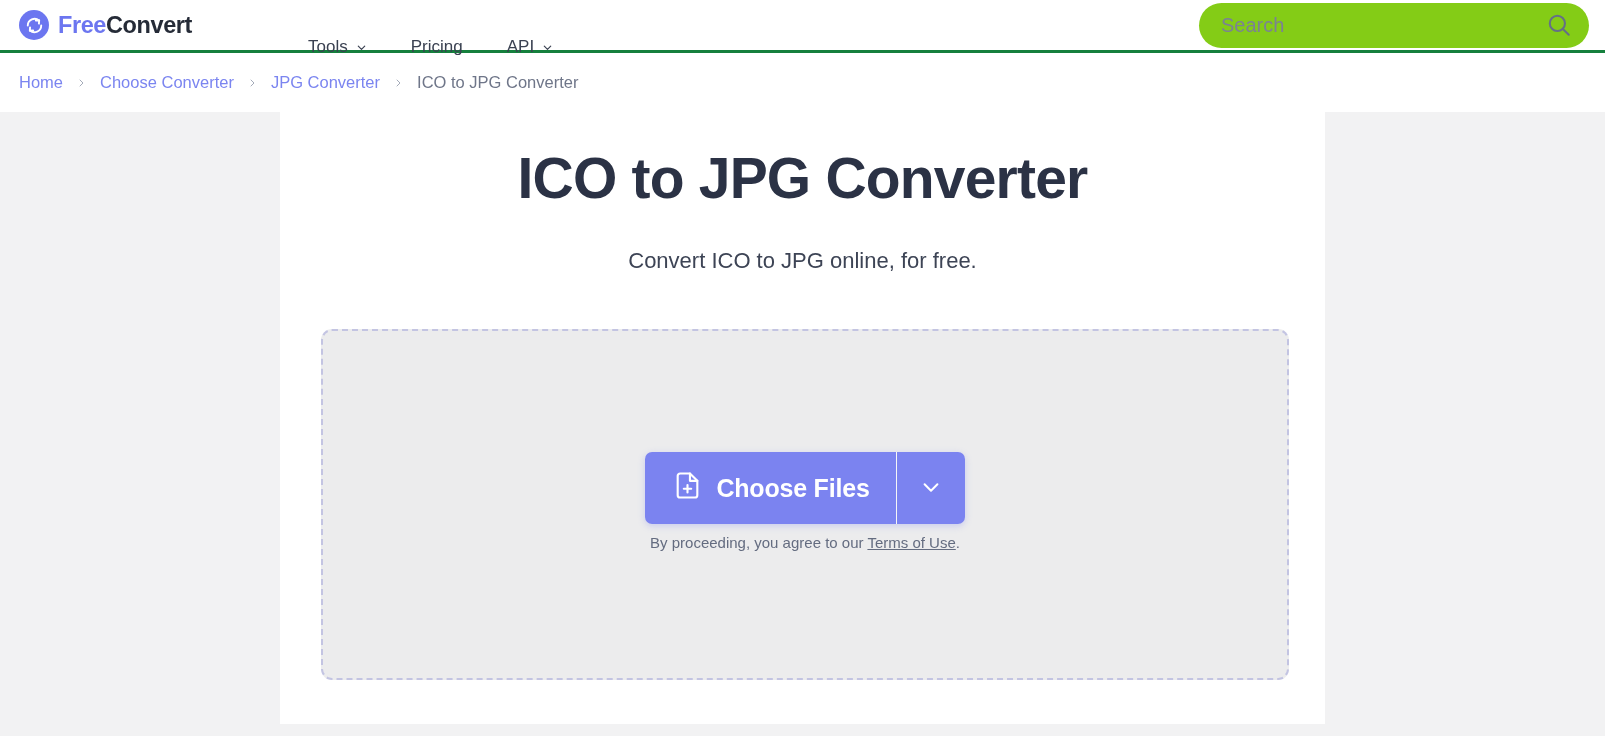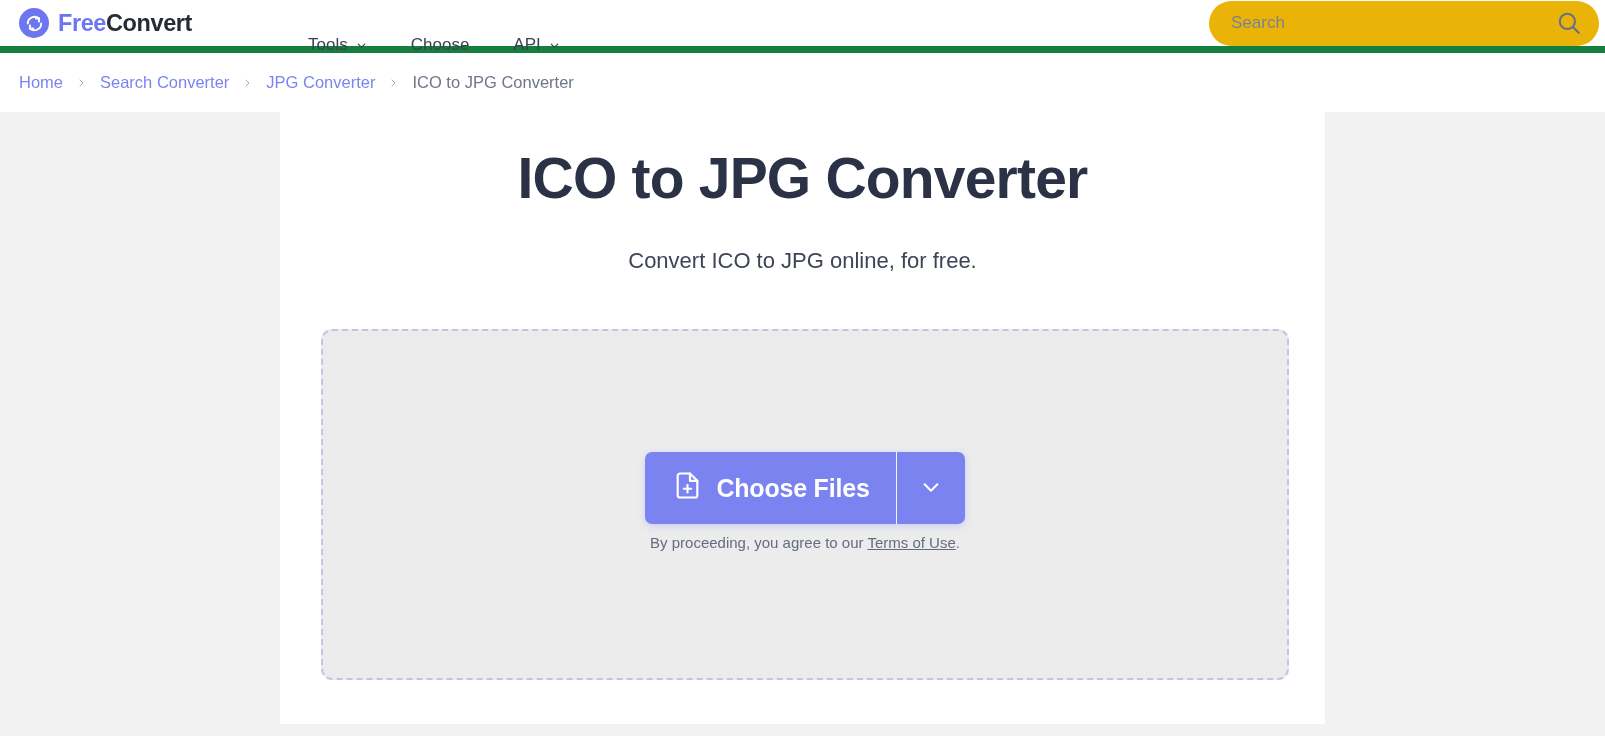--- a/index.html
+++ b/index.html
@@ -14,24 +14,24 @@
     background: #f2f2f3;
     font-family: "Liberation Sans", "DejaVu Sans", sans-serif;
     -webkit-font-smoothing: antialiased;
   }
 
   
   .header {
     position: relative;
     height: 53px;
     background: #ffffff;
-    border-bottom: 7px solid #15803d;
-    display: flex;
-    align-items: center;
-    padding: 0 6px 0 19px;
+    border-bottom: 3px solid #15803d;
+    display: flex;
+    align-items: center;
+    padding: 0 16px 0 19px;
   }
   .brand {
     display: flex;
     align-items: center;
     gap: 9px;
     cursor: pointer;
     flex: 0 0 auto;
   }
   .brand-mark {
     width: 30px;
@@ -84,23 +84,23 @@
     width: 390px;
     height: 45px;
     flex: 0 0 auto;
   }
   .search-box {
     width: 100%;
     height: 100%;
     border: none;
     outline: none;
     border-radius: 24px;
-    background: #eab308;
+    background: #84cc16;
     padding: 0 54px 0 22px;
-    font-size: 17px;
+    font-size: 20px;
     color: #3a4151;
     font-family: "Liberation Sans", "DejaVu Sans", sans-serif;
   }
   .search-box::placeholder { color: #7b8294; opacity: 1; }
   .search-icon-btn {
     position: absolute;
     right: 16px;
     top: 50%;
     transform: translateY(-50%);
     width: 28px;
@@ -305,21 +305,21 @@
   <nav class="nav">
     <div class="nav-item">
       <span>Tools</span>
       <span class="chev">
         <svg width="11" height="11" viewBox="0 0 24 24" fill="none" stroke="#3a4151" stroke-width="2.6" stroke-linecap="round" stroke-linejoin="round">
           <polyline points="5 9 12 16 19 9"></polyline>
         </svg>
       </span>
     </div>
     <div class="nav-item">
-      <span>Choose</span>
+      <span>Pricing</span>
     </div>
     <div class="nav-item">
       <span>API</span>
       <span class="chev">
         <svg width="11" height="11" viewBox="0 0 24 24" fill="none" stroke="#3a4151" stroke-width="2.6" stroke-linecap="round" stroke-linejoin="round">
           <polyline points="5 9 12 16 19 9"></polyline>
         </svg>
       </span>
     </div>
   </nav>
@@ -336,21 +336,21 @@
 
 </div>
 
 <div class="crumb-bar">
   <span class="crumb">Home</span>
   <span class="crumb-sep">
     <svg width="9" height="14" viewBox="0 0 24 24" fill="none" stroke="#9aa1b1" stroke-width="2.4" stroke-linecap="round" stroke-linejoin="round">
       <polyline points="8 4 16 12 8 20"></polyline>
     </svg>
   </span>
-  <span class="crumb">Search Converter</span>
+  <span class="crumb">Choose Converter</span>
   <span class="crumb-sep">
     <svg width="9" height="14" viewBox="0 0 24 24" fill="none" stroke="#9aa1b1" stroke-width="2.4" stroke-linecap="round" stroke-linejoin="round">
       <polyline points="8 4 16 12 8 20"></polyline>
     </svg>
   </span>
   <span class="crumb">JPG Converter</span>
   <span class="crumb-sep">
     <svg width="9" height="14" viewBox="0 0 24 24" fill="none" stroke="#9aa1b1" stroke-width="2.4" stroke-linecap="round" stroke-linejoin="round">
       <polyline points="8 4 16 12 8 20"></polyline>
     </svg>

